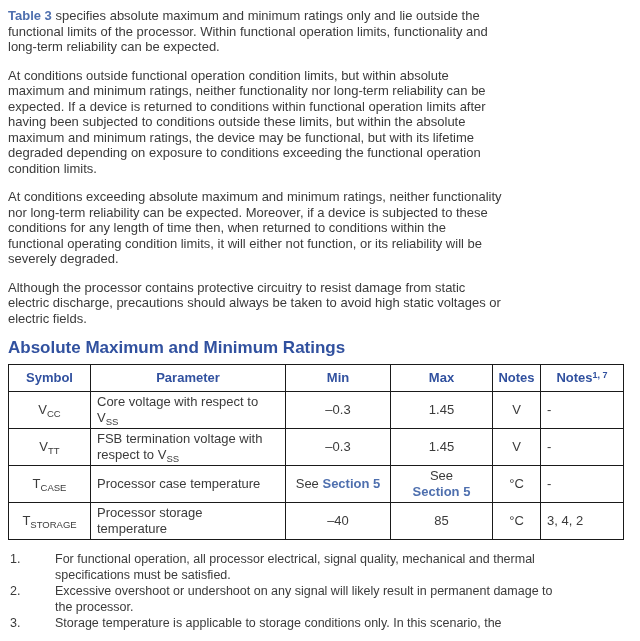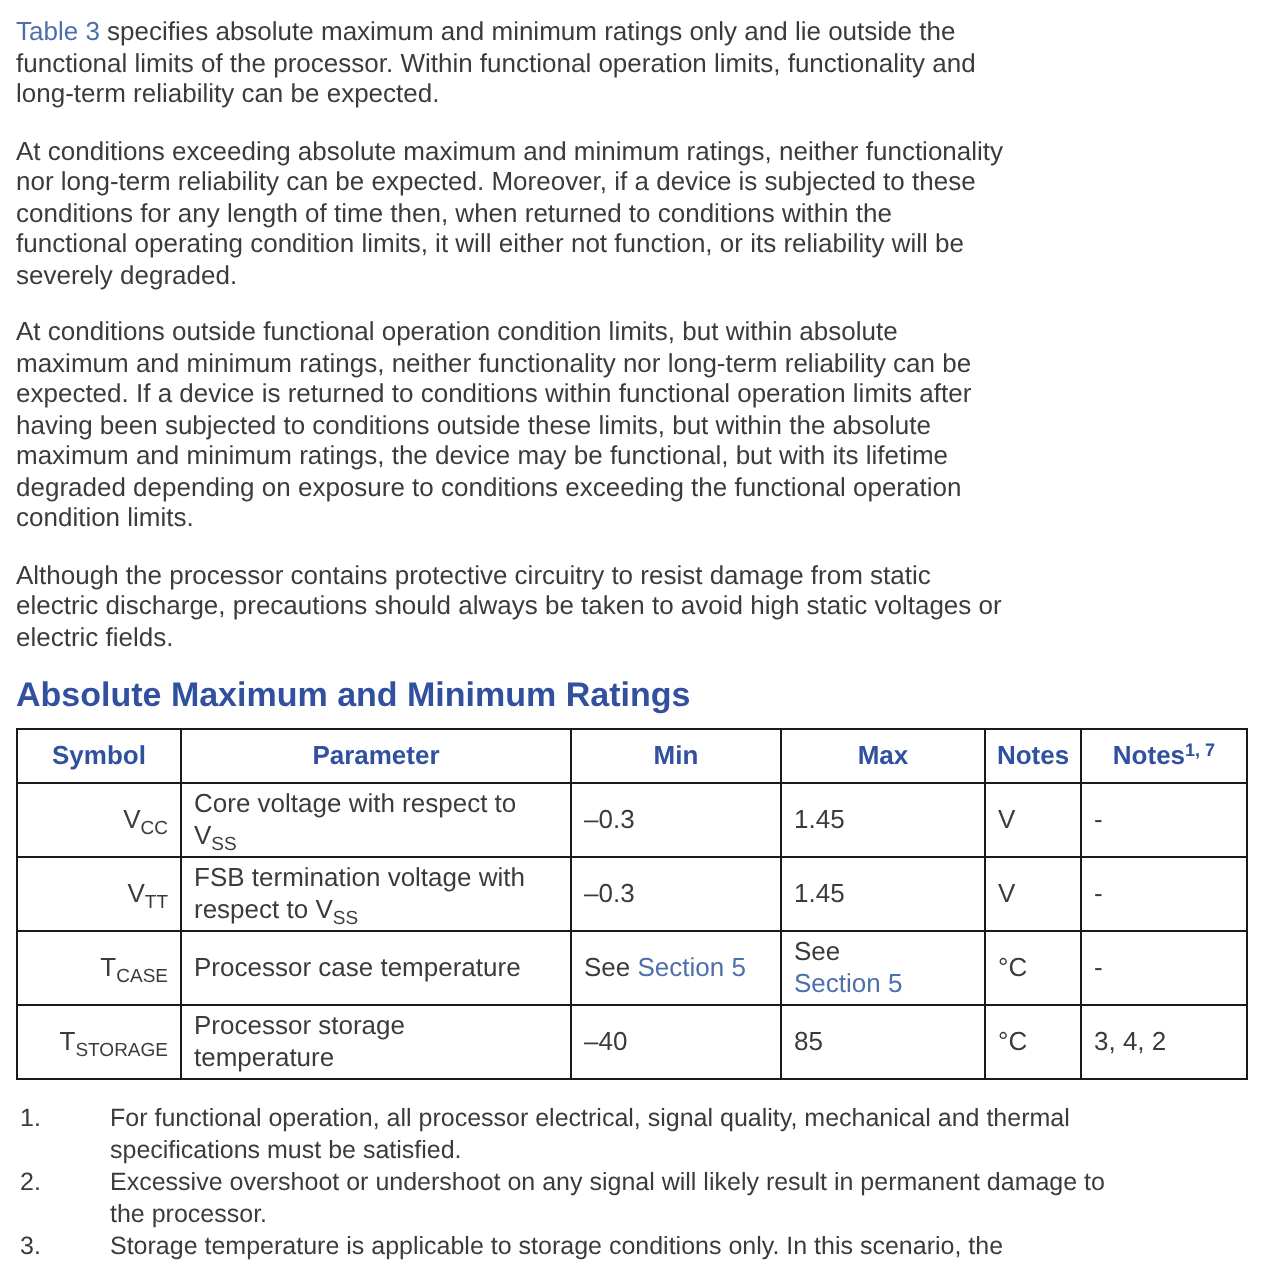--- a/index.html
+++ b/index.html
@@ -27,20 +27,21 @@
     margin: 0 0 13px 0;
     font-size: 13px;
     line-height: 15.5px;
     white-space: pre-line;
     max-width: 622px;
   }
   .link {
     color: var(--link);
     text-decoration: none;
     cursor: pointer;
+    font-weight: bold;
   }
   h2.section-heading {
     margin: 13px 0 7px 0;
     font-size: 17px;
     line-height: 18px;
     font-weight: bold;
     color: var(--heading);
   }
   table.ratings {
     border-collapse: collapse;
@@ -57,23 +58,23 @@
   table.ratings th {
     padding: 5px 4px;
     font-weight: bold;
     color: var(--heading);
     text-align: center;
   }
   table.ratings td {
     padding: 2px 6px;
     white-space: pre-line;
   }
-  td.c-symbol { text-align: right; }
+  td.c-symbol { text-align: center; }
   td.c-param  { text-align: left; }
-  td.c-min, td.c-max, td.c-unit { }
+  td.c-min, td.c-max, td.c-unit { text-align: center; }
   td.c-notes  { text-align: left; }
   sub.sym-sub {
     font-size: 9.5px;
     line-height: 0;
     vertical-align: -3px;
     letter-spacing: 0;
   }
   sup.hdr-sup {
     font-size: 9px;
     line-height: 0;
@@ -104,34 +105,34 @@
   }
 </style>
 </head>
 <body>
 
 <div class="page">
 
   <p class="para"><span class="link">Table 3</span><span> specifies absolute maximum and minimum ratings only and lie outside the
 functional limits of the processor. Within functional operation limits, functionality and
 long-term reliability can be expected.</span></p>
-
-  <p class="para">At conditions exceeding absolute maximum and minimum ratings, neither functionality
-nor long-term reliability can be expected. Moreover, if a device is subjected to these
-conditions for any length of time then, when returned to conditions within the
-functional operating condition limits, it will either not function, or its reliability will be
-severely degraded.</p>
 
   <p class="para">At conditions outside functional operation condition limits, but within absolute
 maximum and minimum ratings, neither functionality nor long-term reliability can be
 expected. If a device is returned to conditions within functional operation limits after
 having been subjected to conditions outside these limits, but within the absolute
 maximum and minimum ratings, the device may be functional, but with its lifetime
 degraded depending on exposure to conditions exceeding the functional operation
 condition limits.</p>
+
+  <p class="para">At conditions exceeding absolute maximum and minimum ratings, neither functionality
+nor long-term reliability can be expected. Moreover, if a device is subjected to these
+conditions for any length of time then, when returned to conditions within the
+functional operating condition limits, it will either not function, or its reliability will be
+severely degraded.</p>
 
   <p class="para">Although the processor contains protective circuitry to resist damage from static
 electric discharge, precautions should always be taken to avoid high static voltages or
 electric fields.</p>
 
   <h2 class="section-heading">Absolute Maximum and Minimum Ratings</h2>
 
   <table class="ratings">
     <colgroup>
       <col style="width:82px">

